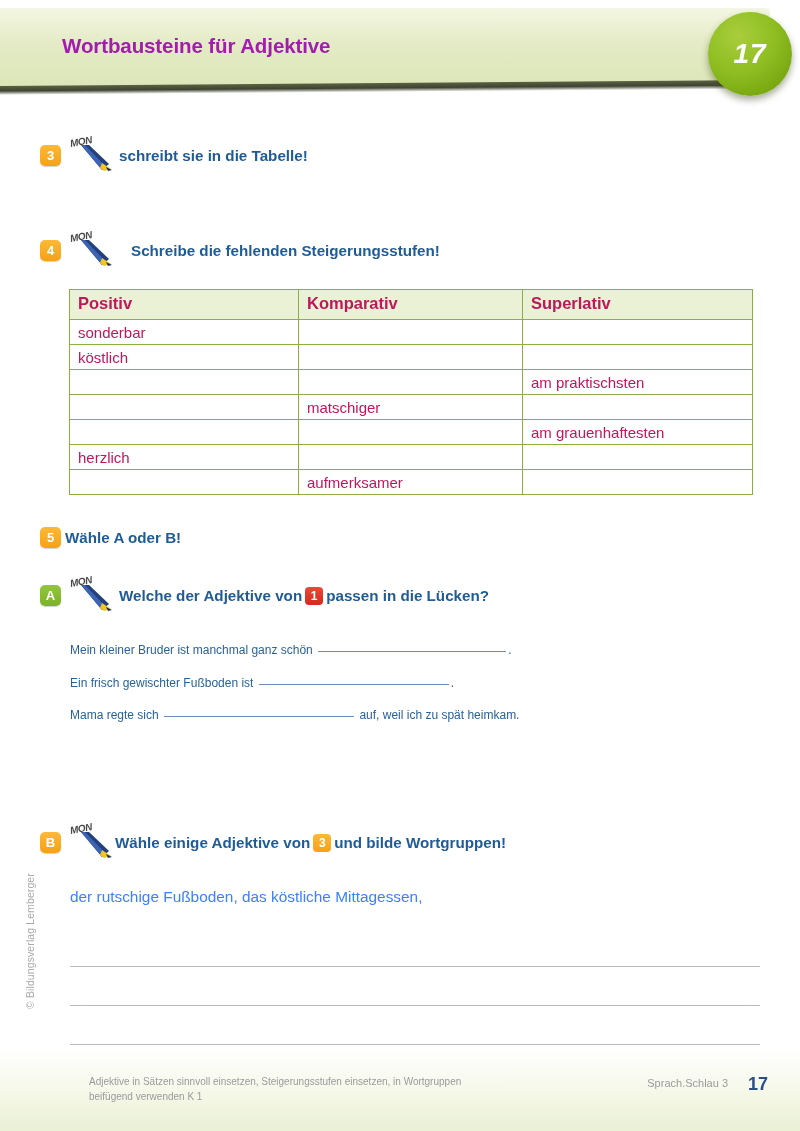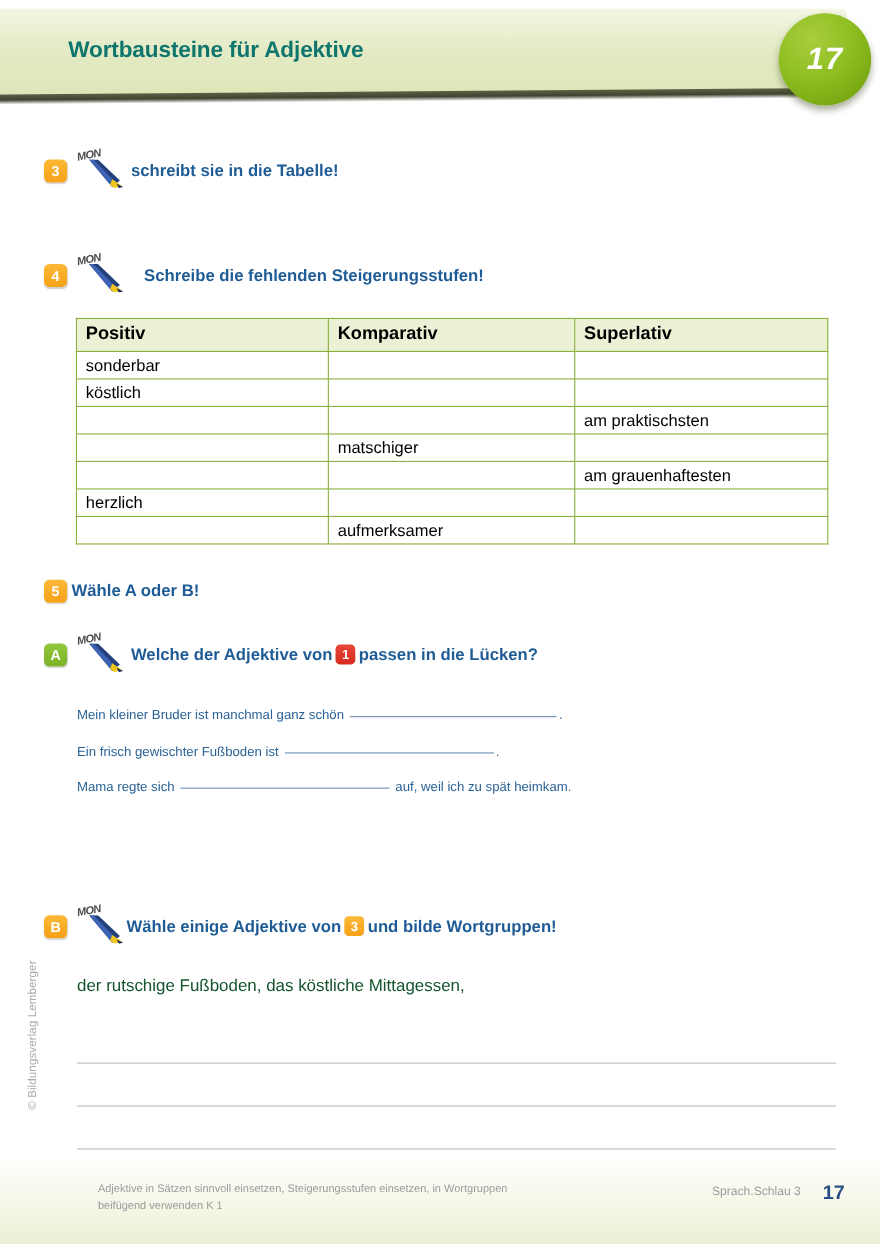--- a/index.html
+++ b/index.html
@@ -39,21 +39,21 @@
     background: linear-gradient(180deg, #5c6145 0%, #3e4430 55%, rgba(62,68,48,0) 100%);
     transform: skewY(-0.45deg);
     transform-origin: left bottom;
   }
   .header-title {
     position: absolute;
     left: 62px;
     top: 34px;
     font-size: 20.5px;
     font-weight: bold;
-    color: #0f766e;
+    color: #a21caf;
     letter-spacing: -0.1px;
     z-index: 5;
   }
   .page-badge {
     position: absolute;
     right: 8px;
     top: 12px;
     width: 84px;
     height: 84px;
     border-radius: 50%;
@@ -146,21 +146,21 @@
     left: 69px;
     top: 289px;
     width: 683px;
     border-collapse: collapse;
     table-layout: fixed;
   }
   .steig-table th,
   .steig-table td {
     border: 1px solid #8cb03f;
     text-align: left;
-    color: #000000;
+    color: #be185d;
     padding: 3px 8px;
     font-size: 15px;
   }
   .steig-table th {
     background: #eaf1d4;
     font-weight: bold;
     font-size: 16.5px;
     padding: 4px 8px 6px;
   }
   .steig-table td { height: 18px; }
@@ -186,21 +186,21 @@
     border-bottom: 1.3px solid #6d8fb5;
     vertical-align: 2px;
     margin: 0 2px;
   }
 
   
   .b-example {
     position: absolute;
     left: 70px;
     top: 888px;
-    color: #14532d;
+    color: #3b82f6;
     font-size: 15.4px;
   }
   .write-lines {
     position: absolute;
     left: 70px;
     top: 928px;
     width: 690px;
   }
   .write-line {
     height: 38px;

